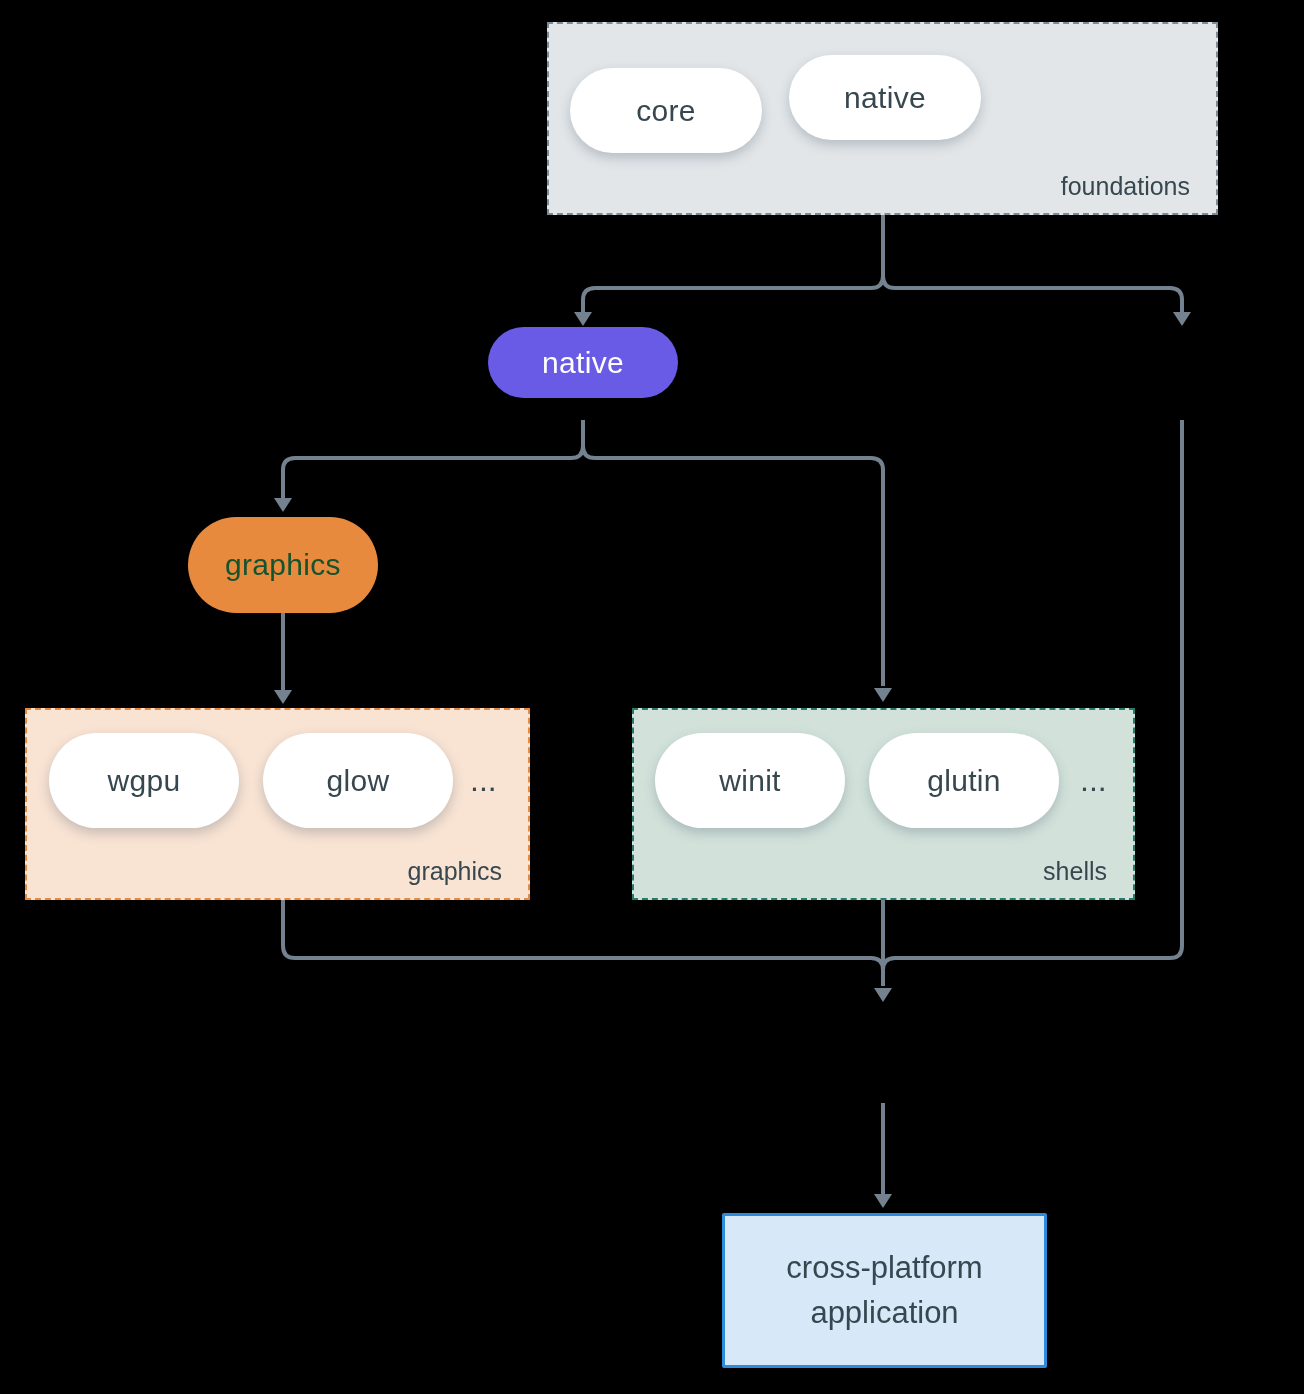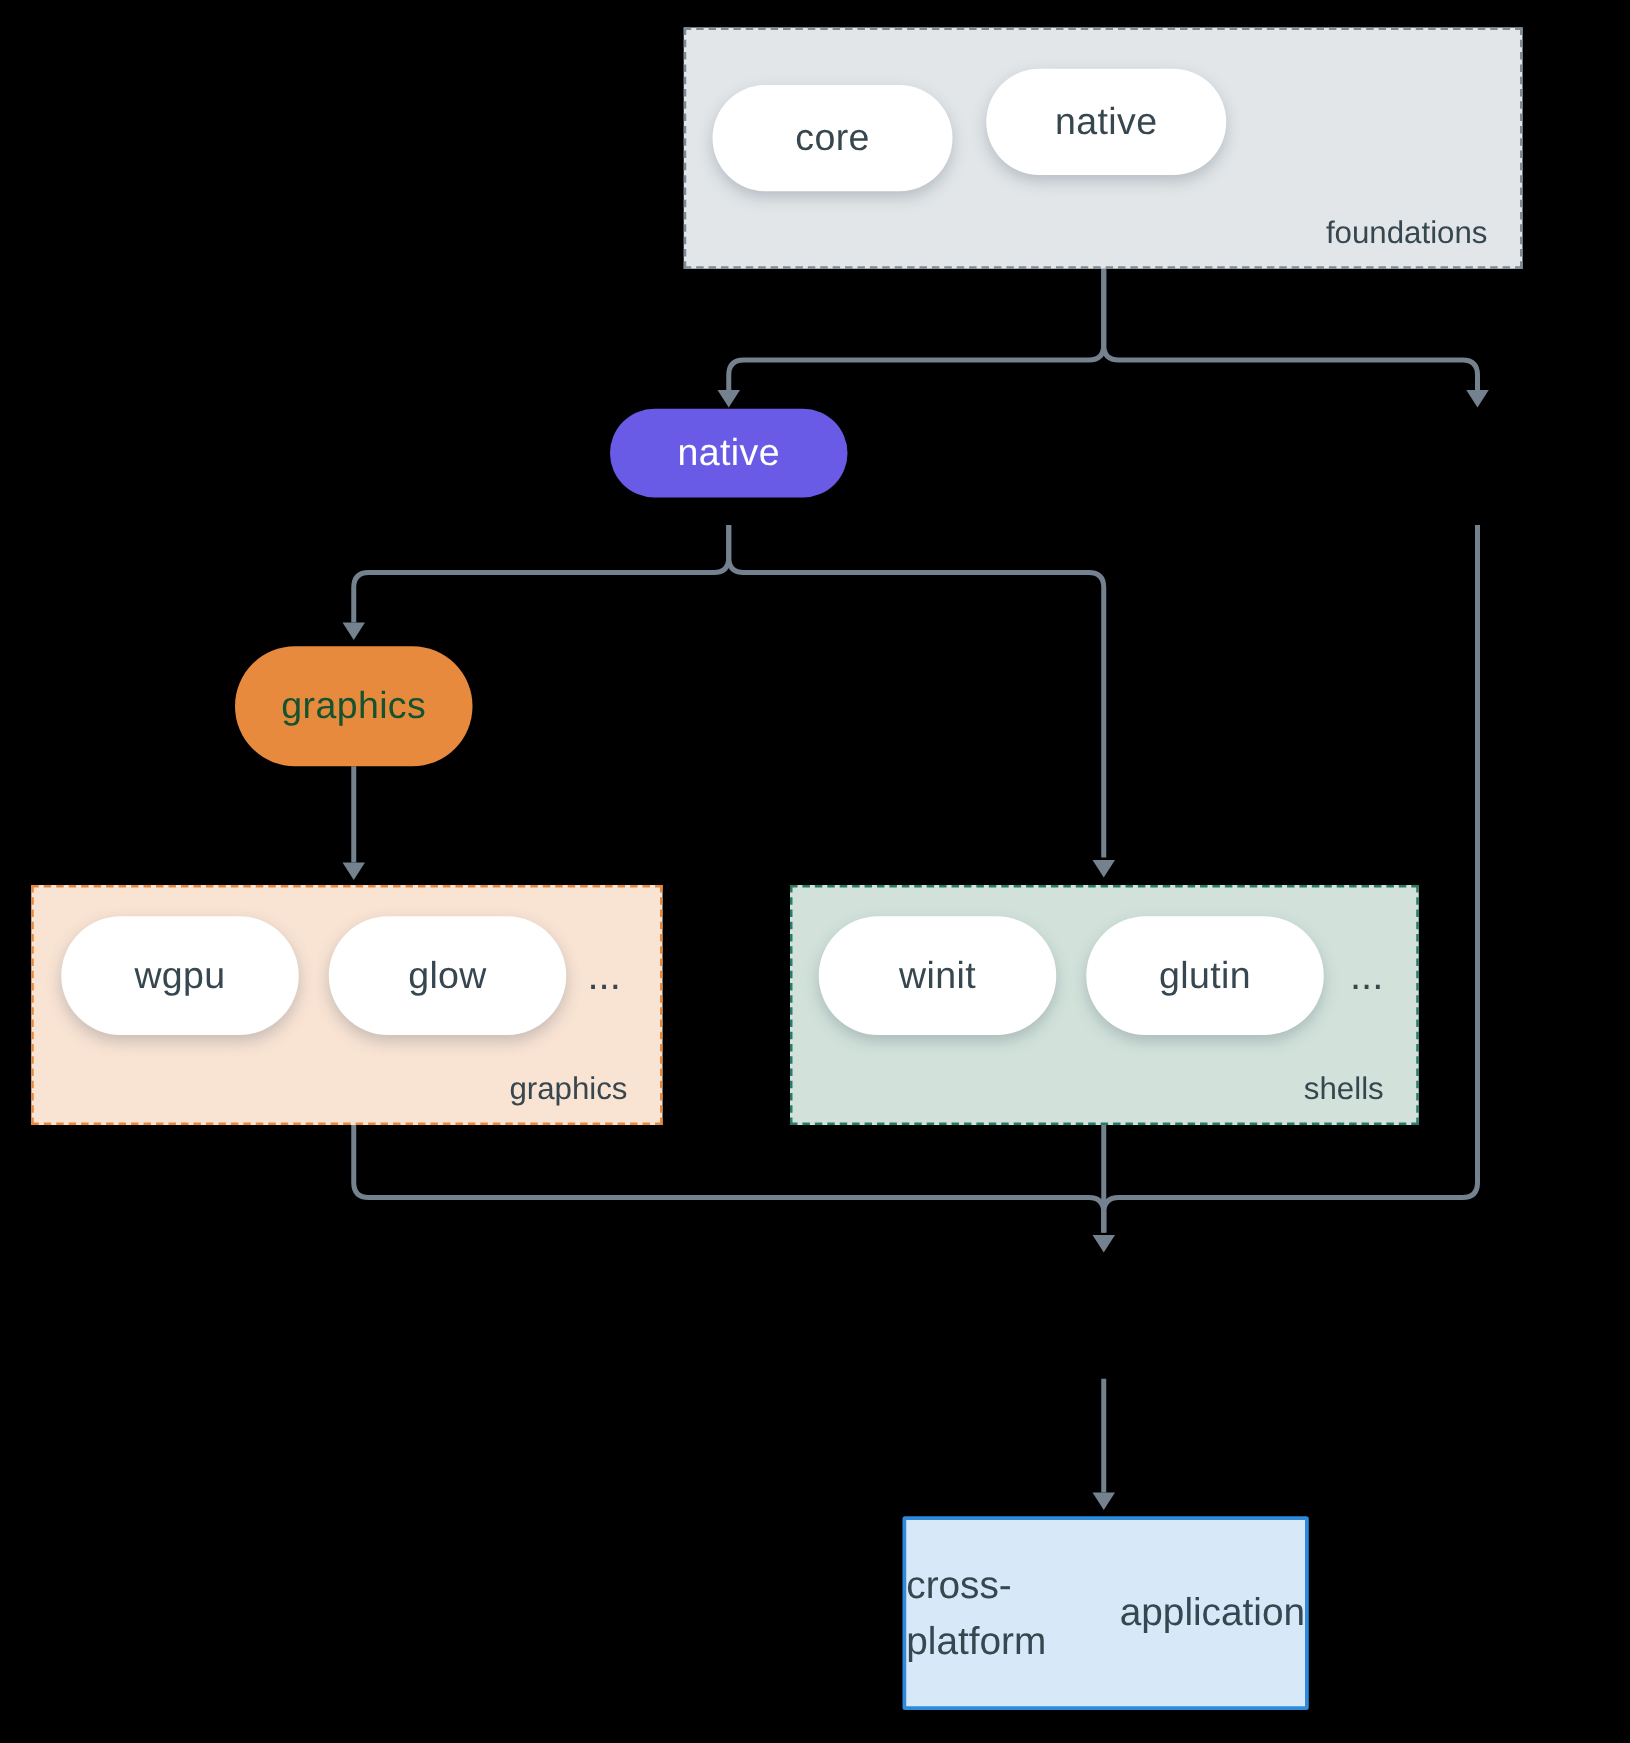--- a/index.html
+++ b/index.html
@@ -39,21 +39,21 @@
   .pill.purple{background:#6a5be6;color:#ffffff;}
   .pill.orange{background:#e78a3e;color:#14532d;}
   .pill.blue{background:#2e8bdc;color:#ffffff;}
   .dots{
     position:absolute;font-size:32px;color:#37474f;
   }
   .appbox{
     position:absolute;left:722px;top:1213px;width:325px;height:155px;
     box-sizing:border-box;
     background:#d7e9f8;border:3px solid #2e8bdc;border-radius:2px;
-    display:flex;flex-direction:row;align-items:center;justify-content:center;
+    display:flex;flex-direction:column;align-items:center;justify-content:center;
     color:#37474f;font-size:31px;line-height:1.45;
   }
 </style>
 </head>
 <body>
 
 <div id="canvas">
 
   <svg id="arrows" viewBox="0 0 1304 1394" xmlns="http://www.w3.org/2000/svg">
     <g stroke="#74818e" stroke-width="4" fill="none">

